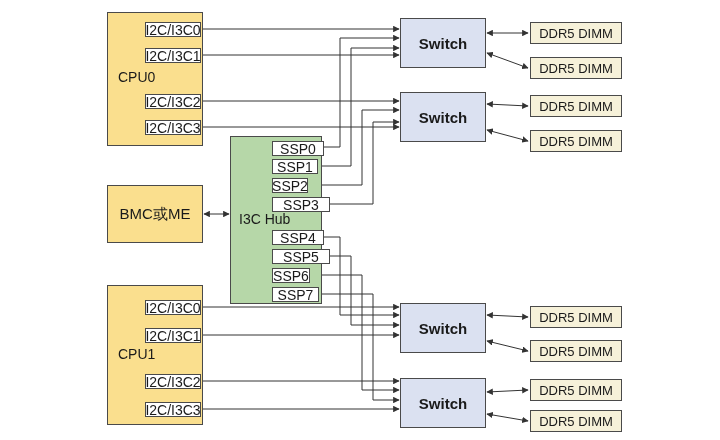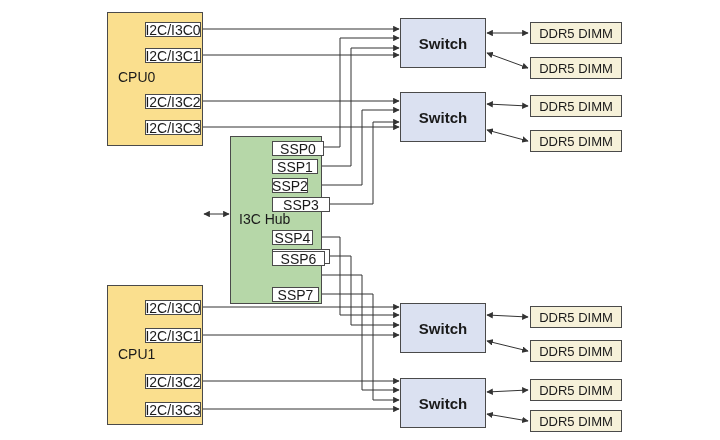--- a/index.html
+++ b/index.html
@@ -93,38 +93,41 @@
   </svg>
 
   <div class="box cpu" style="left:107px;top:12px;width:96px;height:134px">
     <span class="big-label" style="left:10px;top:56px">CPU0</span>
     <div class="port" style="left:37px;top:9px;width:56px">I2C/I3C0</div>
     <div class="port" style="left:37px;top:35px;width:56px">I2C/I3C1</div>
     <div class="port" style="left:37px;top:81px;width:56px">I2C/I3C2</div>
     <div class="port" style="left:37px;top:107px;width:56px">I2C/I3C3</div>
   </div>
 
+  <div class="box cpu center" style="left:107px;top:185px;width:96px;height:58px">
+    <span class="bmc-label">BMC或ME</span>
+  </div>
 
   <div class="box cpu" style="left:107px;top:285px;width:96px;height:140px">
     <span class="big-label" style="left:10px;top:60px">CPU1</span>
     <div class="port" style="left:37px;top:14px;width:56px">I2C/I3C0</div>
     <div class="port" style="left:37px;top:42px;width:56px">I2C/I3C1</div>
     <div class="port" style="left:37px;top:88px;width:56px">I2C/I3C2</div>
     <div class="port" style="left:37px;top:116px;width:56px">I2C/I3C3</div>
   </div>
 
   <div class="box hub" style="left:230px;top:136px;width:92px;height:168px">
     <span class="big-label" style="left:8px;top:74px">I3C Hub</span>
     <div class="port" style="left:41px;top:4px;width:52px">SSP0</div>
     <div class="port" style="left:41px;top:22px;width:46px">SSP1</div>
     <div class="port" style="left:41px;top:41px;width:36px">SSP2</div>
     <div class="port" style="left:41px;top:60px;width:58px">SSP3</div>
-    <div class="port" style="left:41px;top:93px;width:41px">SSP4</div>
+    <div class="port" style="left:41px;top:93px;width:52px">SSP4</div>
     <div class="port" style="left:41px;top:112px;width:58px">SSP5</div>
-    <div class="port" style="left:41px;top:114px;width:53px">SSP6</div>
+    <div class="port" style="left:41px;top:131px;width:38px">SSP6</div>
     <div class="port" style="left:41px;top:150px;width:47px">SSP7</div>
   </div>
 
   <div class="box sw center" style="left:400px;top:18px;width:86px;height:50px">
     <span class="sw-label">Switch</span>
   </div>
   <div class="box sw center" style="left:400px;top:92px;width:86px;height:50px">
     <span class="sw-label">Switch</span>
   </div>
   <div class="box sw center" style="left:400px;top:303px;width:86px;height:50px">

